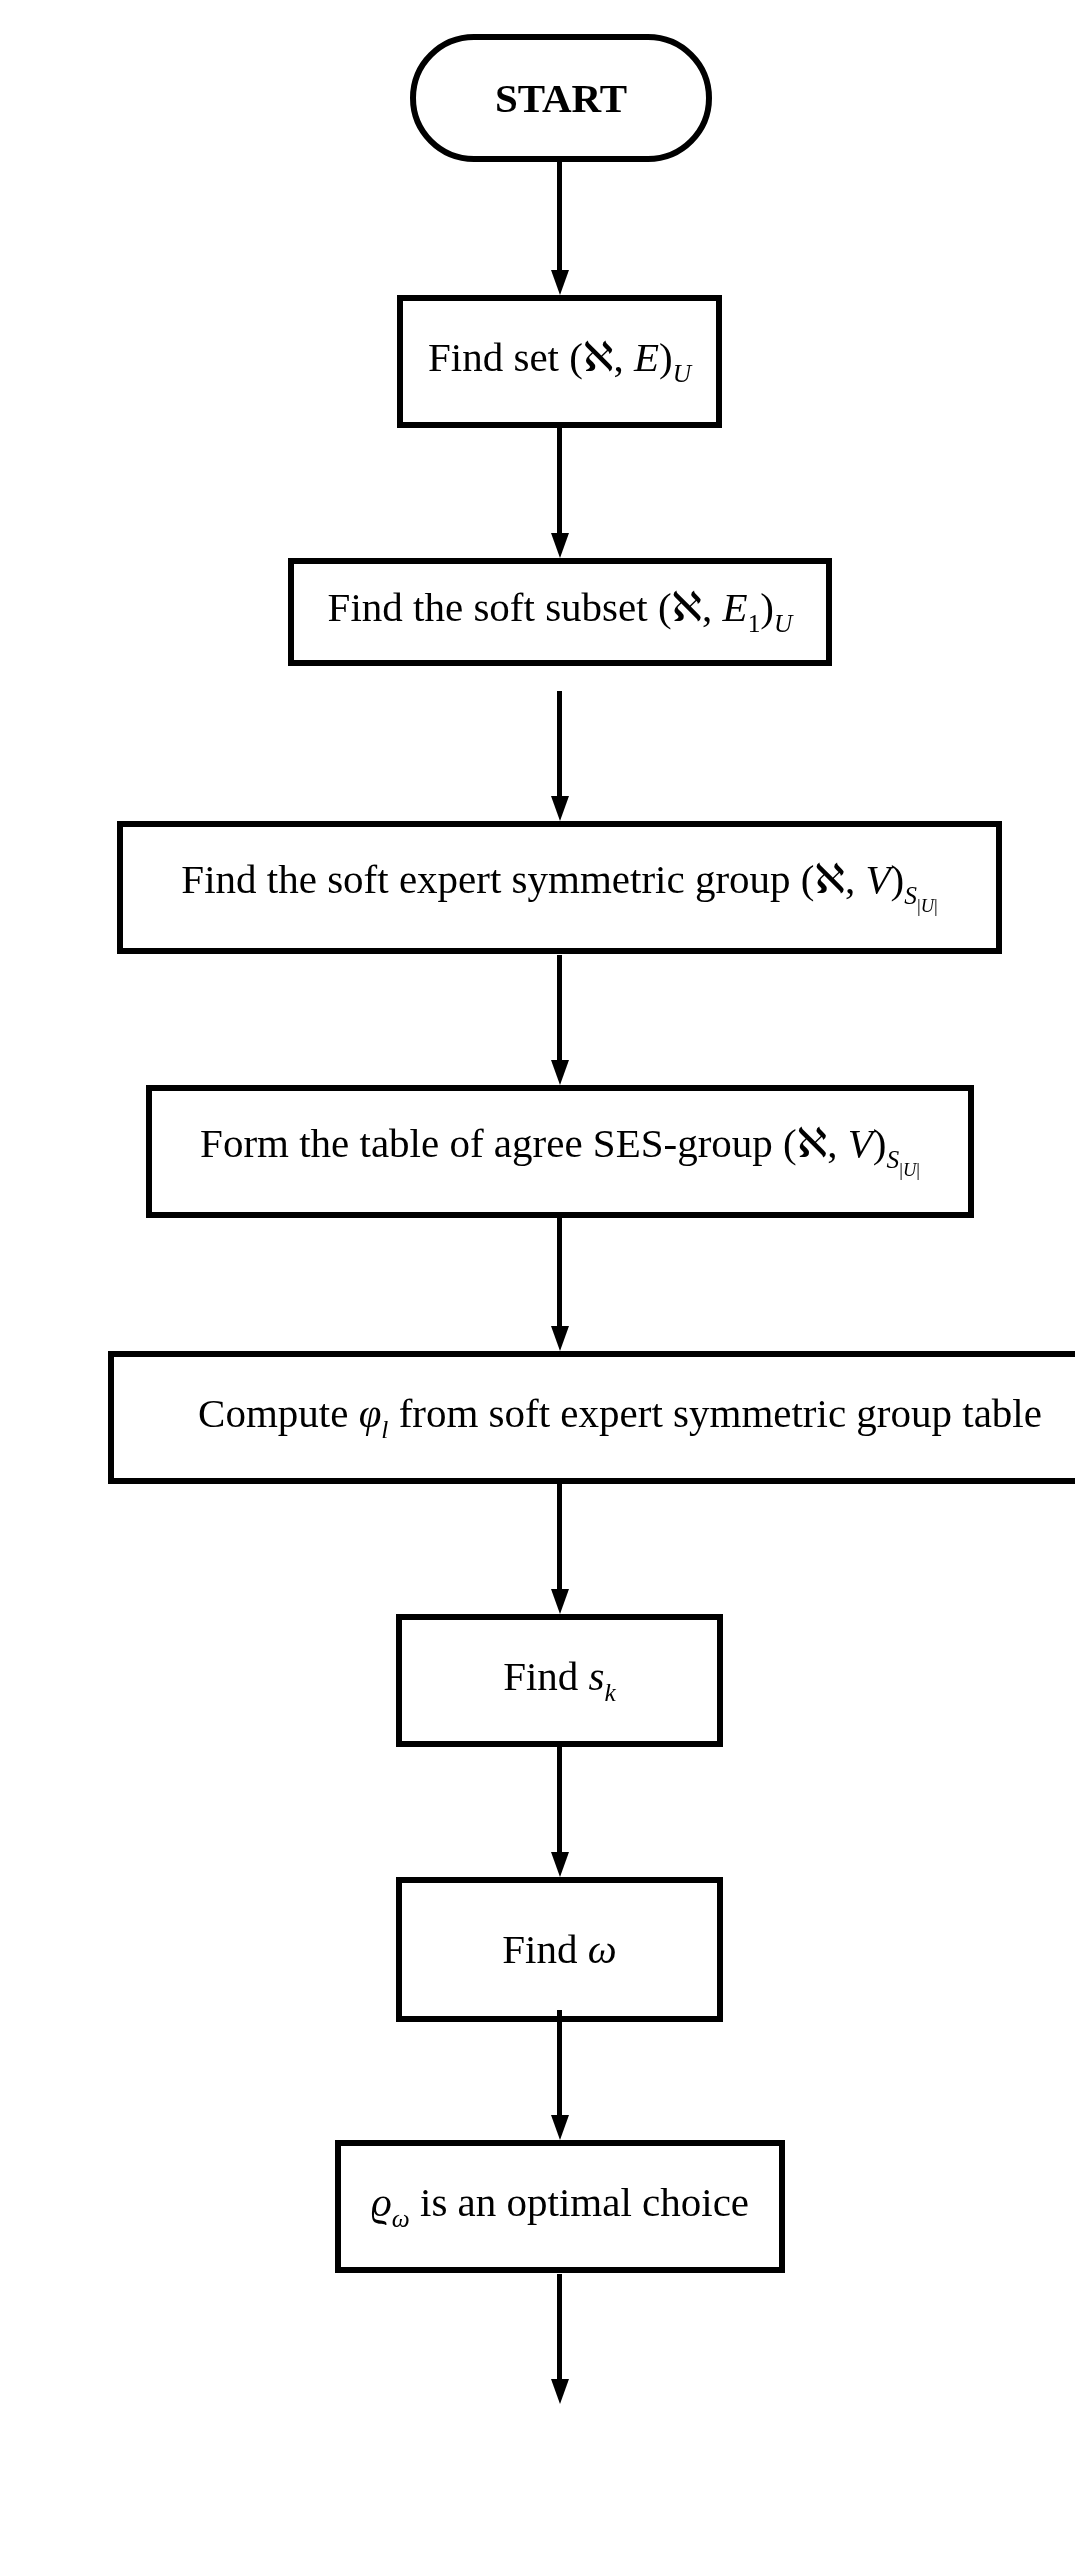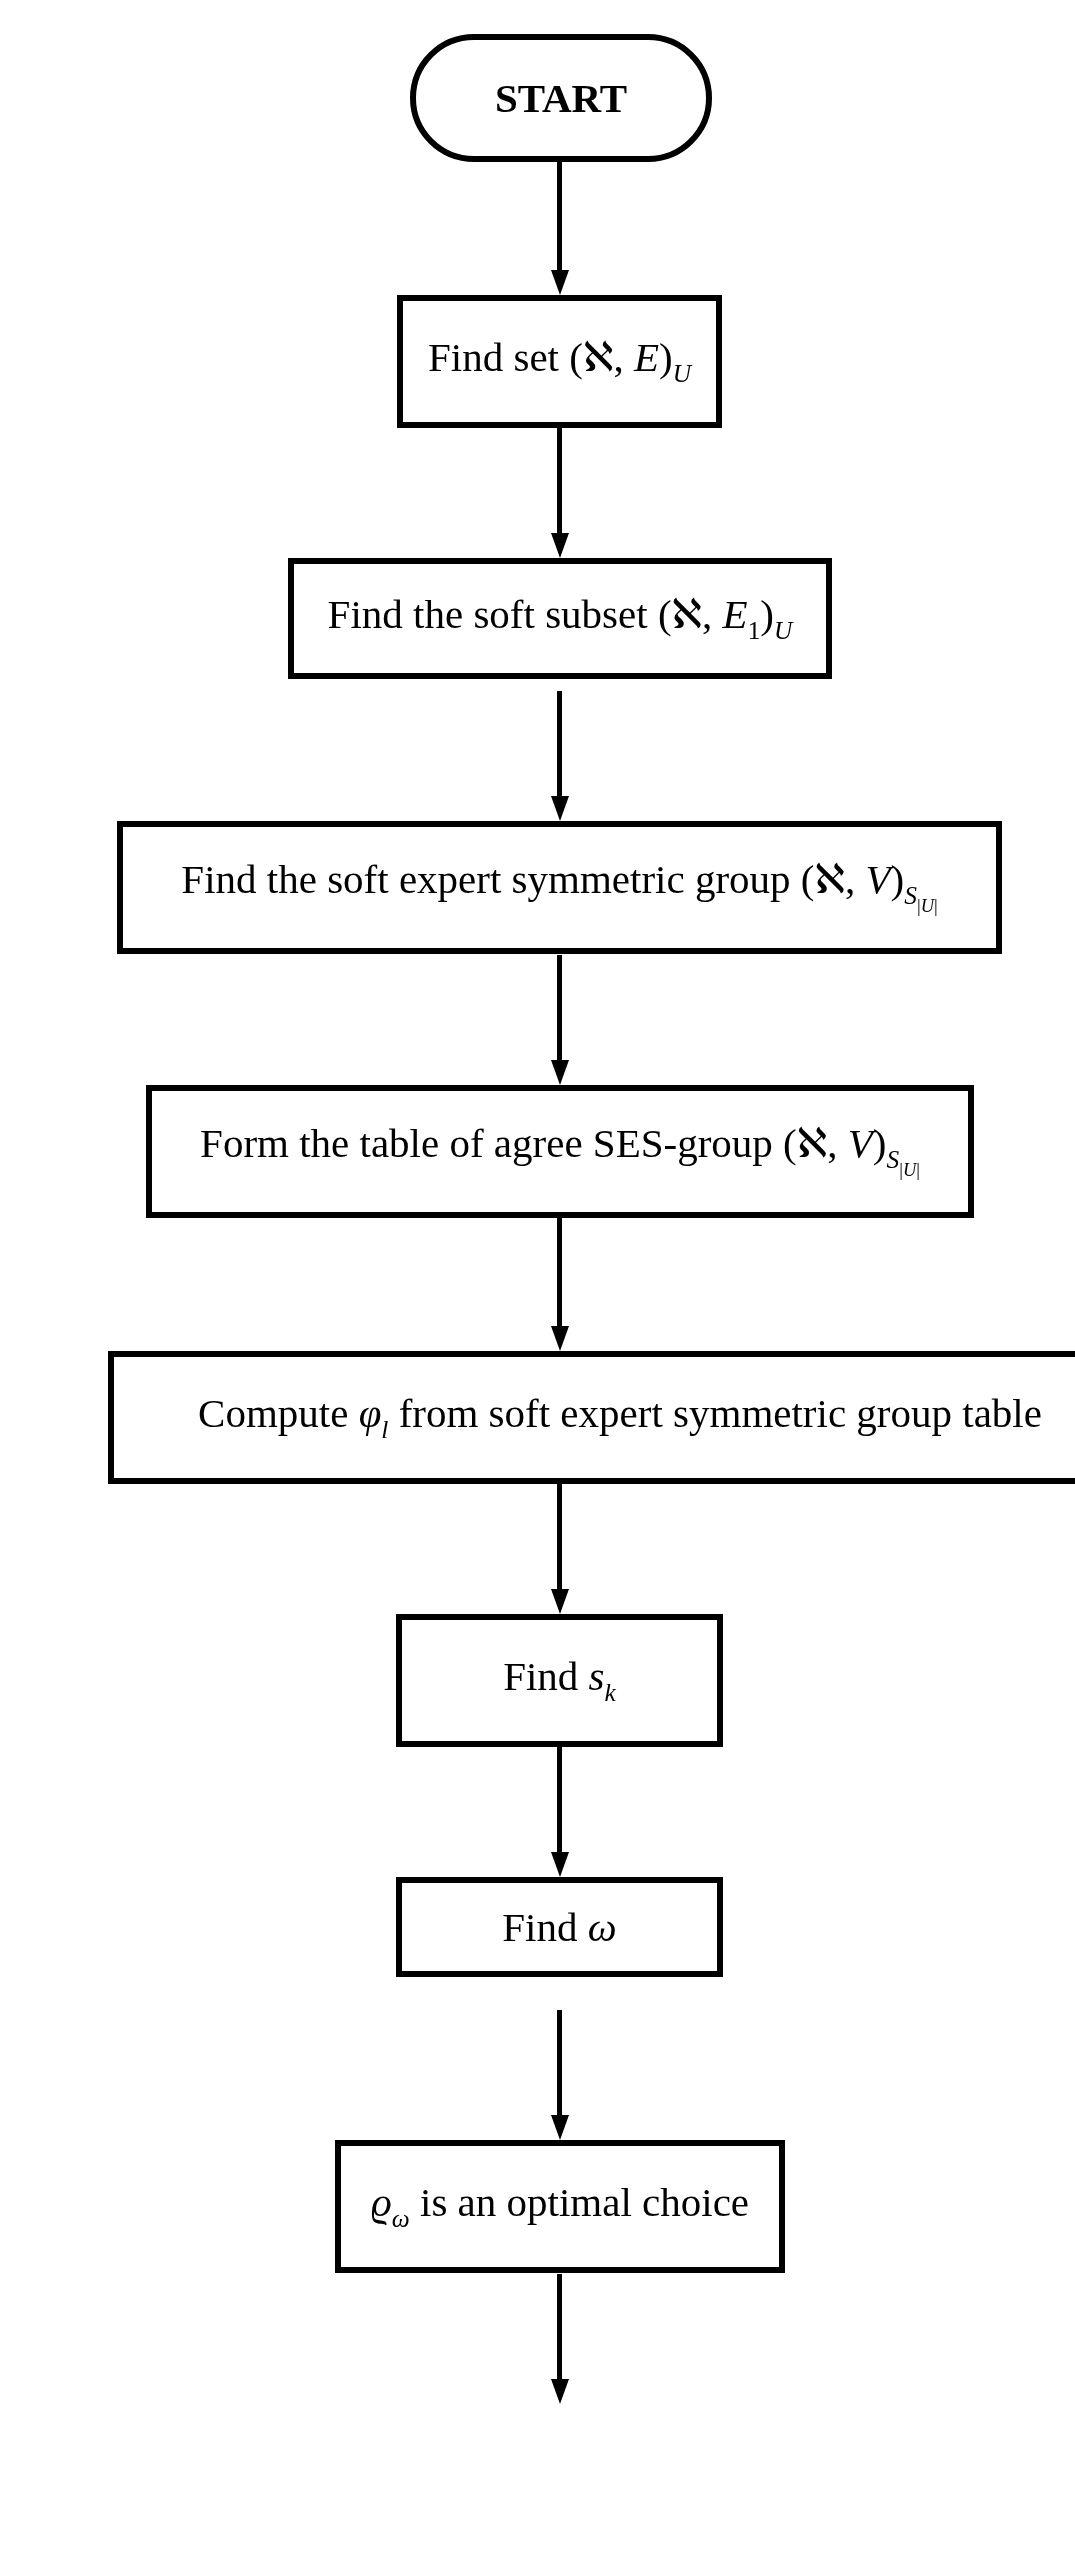--- a/index.html
+++ b/index.html
@@ -31,41 +31,41 @@
 <div class="canvas">
 
   <div class="node terminator" style="left:410px;top:34px;width:302px;height:128px;font-weight:bold;">
     <span class="label"><span>START</span></span>
   </div>
 
   <div class="node" style="left:397px;top:295px;width:325px;height:133px;">
     <span class="label"><span>Find set (</span><span>ℵ</span><span>, </span><span class="it">E</span><span>)</span><span class="it sub1">U</span></span>
   </div>
 
-  <div class="node" style="left:288px;top:558px;width:544px;height:121px;">
+  <div class="node" style="left:288px;top:558px;width:544px;height:108px;">
     <span class="label"><span>Find the soft subset (</span><span>ℵ</span><span>, </span><span class="it">E</span><span class="sub1">1</span><span>)</span><span class="it sub1">U</span></span>
   </div>
 
   <div class="node" style="left:146px;top:1085px;width:828px;height:133px;">
     <span class="label"><span>Form the table of agree SES-group (</span><span>ℵ</span><span>, </span><span class="it">V</span><span>)</span><span class="it sub1">S</span><span class="sub2">|</span><span class="it sub2">U</span><span class="sub2">|</span></span>
   </div>
 
   <div class="node" style="left:117px;top:821px;width:885px;height:133px;">
     <span class="label"><span>Find the soft expert symmetric group (</span><span>ℵ</span><span>, </span><span class="it">V</span><span>)</span><span class="it sub1">S</span><span class="sub2">|</span><span class="it sub2">U</span><span class="sub2">|</span></span>
   </div>
 
   <div class="node" style="left:72px;top:1351px;width:1024px;height:133px;margin-left:36px;">
     <span class="label"><span>Compute </span><span class="it">φ</span><span class="it sub1">l</span><span> from soft expert symmetric group table</span></span>
   </div>
 
   <div class="node" style="left:396px;top:1614px;width:327px;height:133px;">
     <span class="label"><span>Find </span><span class="it">s</span><span class="it sub1">k</span></span>
   </div>
 
-  <div class="node" style="left:396px;top:1877px;width:327px;height:100px;">
+  <div class="node" style="left:396px;top:1877px;width:327px;height:145px;">
     <span class="label"><span>Find </span><span class="it">ω</span></span>
   </div>
 
   <div class="node" style="left:335px;top:2140px;width:450px;height:133px;">
     <span class="label"><span class="it">ϱ</span><span class="it sub1">ω</span><span> is an optimal choice</span></span>
   </div>
 
 
   <div class="arrow" style="top:162px;height:133px;">
     <div class="shaft"></div>

